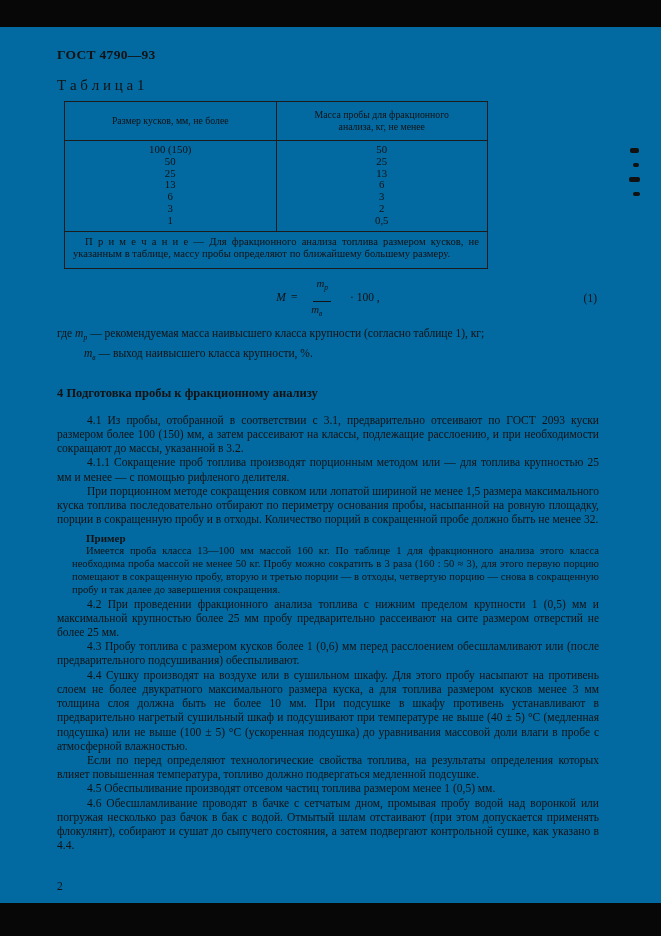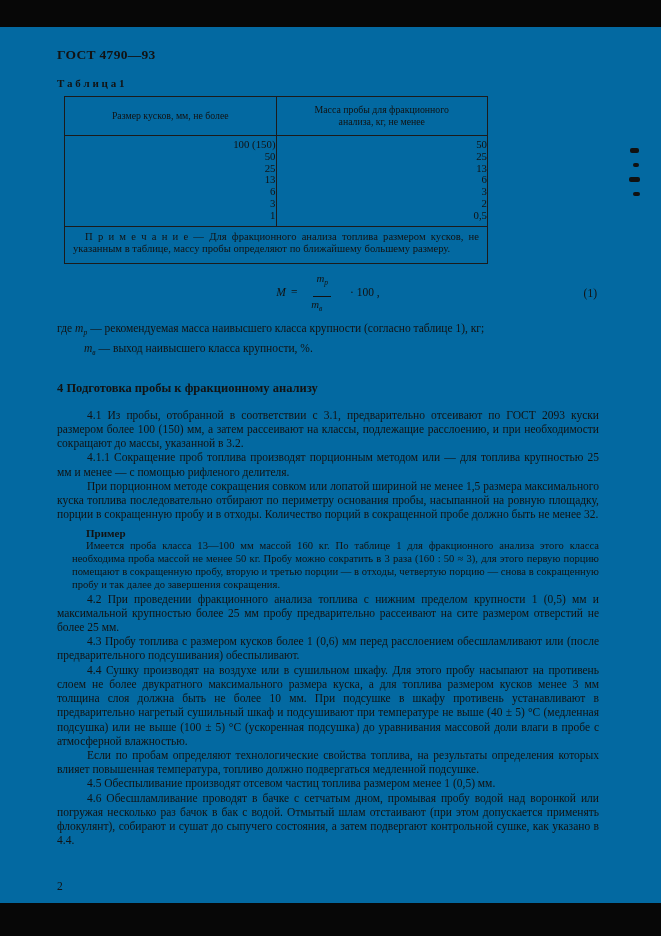--- a/index.html
+++ b/index.html
@@ -10,30 +10,30 @@
     font-family:"Liberation Serif", serif;
   }
   .scan-bar { position:absolute; left:0; width:100%; background:#070707; }
   .scan-bar.top { top:0; height:27px; }
   .scan-bar.bottom { bottom:0; height:33px; }
   .speck { position:absolute; background:#111; border-radius:2px; }
 
   .content { position:absolute; top:27px; left:0; right:0; padding:20px 62px 0 57px; }
 
   .doc-code { font-weight:bold; font-size:13.5px; letter-spacing:.3px; }
-  .table-caption { margin-top:14px; font-size:11px;font-weight:bold; }
+  .table-caption { margin-top:14px; font-size:15px; }
 
   table.spec { border-collapse:collapse; width:424px; margin:7px 0 0 7px; border:1.6px solid #1b1b1b; }
   table.spec th {
     width:50%; font-weight:normal; font-size:9.8px; line-height:12px;
     text-align:center; vertical-align:middle; padding:7px 30px;
     border-bottom:1.2px solid #1b1b1b;
   }
   table.spec th.first, table.spec td.first { border-right:1.2px solid #1b1b1b; }
-  table.spec td.val { font-size:10.8px; line-height:11.8px; text-align:right; }
+  table.spec td.val { font-size:10.8px; line-height:11.8px; text-align:center; }
   table.spec tbody tr:first-child td { padding-top:3px; }
   table.spec tbody tr:last-child td { padding-bottom:4px; }
   table.spec tfoot td {
     border-top:1.2px solid #1b1b1b; font-size:10.6px; line-height:12.6px;
     text-align:justify; padding:4px 8px 7px 8px;
   }
   .note-p { text-indent:12px; }
 
   .body-p { font-size:11.5px; line-height:14.2px; text-align:justify; }
   .indent { text-indent:30px; }
@@ -138,20 +138,20 @@
     <p class="body-p indent">4.1  Из пробы, отобранной в соответствии с 3.1, предварительно отсеивают по ГОСТ 2093 куски размером более 100 (150)  мм, а затем рассеивают на классы, подлежащие расслоению, и при необходимости сокращают до массы, указанной в 3.2.</p>
     <p class="body-p indent">4.1.1  Сокращение проб топлива производят порционным методом или — для топлива крупностью 25 мм и менее — с помощью рифленого делителя.</p>
     <p class="body-p indent">При порционном методе сокращения совком или лопатой шириной не менее 1,5 размера максимального куска топлива последовательно отбирают по периметру основания пробы, насыпанной на ровную площадку, порции в сокращенную пробу и в отходы. Количество порций в сокращенной пробе должно быть не менее 32.</p>
 
     <p class="example-label">Пример</p>
     <p class="example">Имеется проба класса 13—100 мм массой 160 кг. По таблице 1 для фракционного анализа этого класса необходима проба массой не менее 50 кг. Пробу можно сократить в 3 раза (160 : 50 ≈ 3), для этого первую порцию помещают в сокращенную пробу, вторую и третью порции — в отходы, четвертую порцию — снова в сокращенную пробу и так далее до завершения сокращения.</p>
 
     <p class="body-p indent">4.2  При проведении фракционного анализа топлива с нижним пределом крупности 1 (0,5)  мм и максимальной крупностью более 25 мм пробу предварительно рассеивают на сите размером отверстий не более 25 мм.</p>
     <p class="body-p indent">4.3  Пробу топлива с размером кусков более 1 (0,6)  мм перед расслоением обесшламливают или (после предварительного подсушивания) обеспыливают.</p>
     <p class="body-p indent">4.4  Сушку производят на воздухе или в сушильном шкафу. Для этого пробу насыпают на противень слоем не более двукратного максимального размера куска, а для топлива размером кусков менее 3 мм толщина слоя должна быть не более 10 мм. При подсушке в шкафу противень устанавливают в предварительно нагретый сушильный шкаф и подсушивают при температуре не выше (40 ± 5)  °С (медленная подсушка) или не выше (100 ± 5)  °С (ускоренная подсушка) до уравнивания массовой доли влаги в пробе с атмосферной влажностью.</p>
-    <p class="body-p indent">Если по пробам определяют технологические свойства топлива, на результаты определения которых влияет повышенная температура, топливо должно подвергаться медленной подсушке.</p>
+    <p class="body-p indent">Если по перед определяют технологические свойства топлива, на результаты определения которых влияет повышенная температура, топливо должно подвергаться медленной подсушке.</p>
     <p class="body-p indent">4.5  Обеспыливание производят отсевом частиц топлива размером менее 1 (0,5)  мм.</p>
     <p class="body-p indent">4.6  Обесшламливание проводят в бачке с сетчатым дном, промывая пробу водой над воронкой или погружая несколько раз бачок в бак с водой. Отмытый шлам отстаивают (при этом допускается применять флокулянт), собирают и сушат до сыпучего состояния, а затем подвергают контрольной сушке, как указано в 4.4.</p>
 
   </div>
 
   <div class="page-num">2</div>
 </div>
 
 </body></html>

